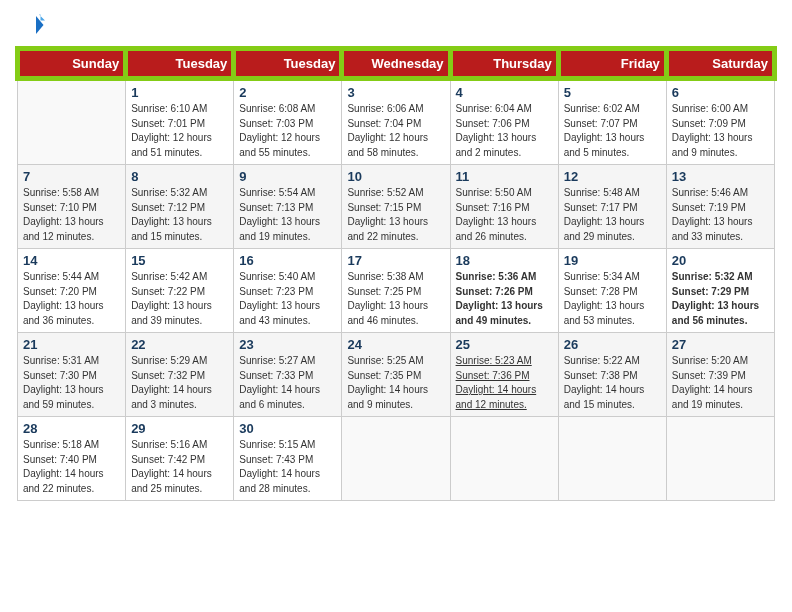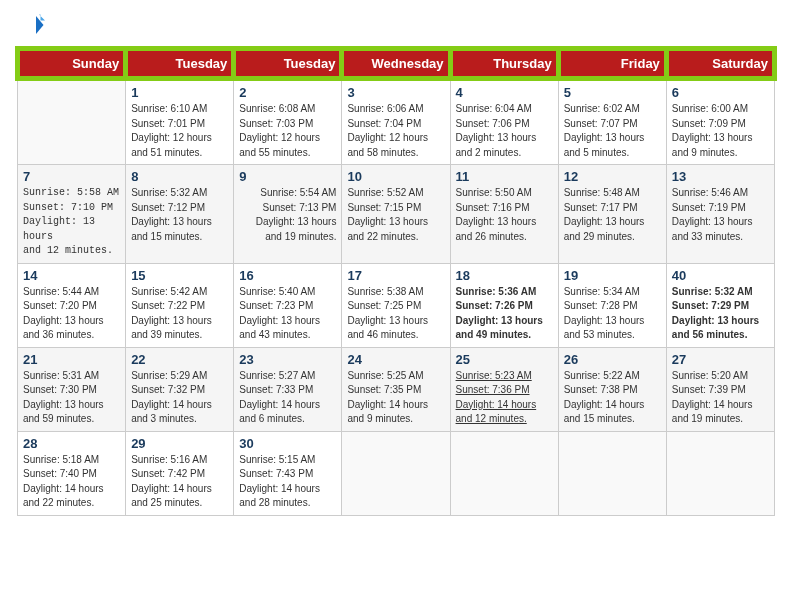--- a/index.html
+++ b/index.html
@@ -166,35 +166,35 @@
           <span class="day-num">6</span>
           <div class="day-info" style="white-space: pre-line;">Sunrise: 6:00 AM
 Sunset: 7:09 PM
 Daylight: 13 hours
 and 9 minutes.</div>
         </td>
       </tr>
       <tr>
         <td>
           <span class="day-num">7</span>
-          <div class="day-info" style="white-space: pre-line; font-family: Liberation Mono, monospace;">Sunrise: 5:58 AM
+          <div class="day-info" style="white-space: pre-line;">Sunrise: 5:58 AM
 Sunset: 7:10 PM
 Daylight: 13 hours
 and 12 minutes.</div>
         </td>
         <td>
           <span class="day-num">8</span>
           <div class="day-info" style="white-space: pre-line;">Sunrise: 5:32 AM
 Sunset: 7:12 PM
 Daylight: 13 hours
 and 15 minutes.</div>
         </td>
         <td>
           <span class="day-num">9</span>
-          <div class="day-info" style="white-space: pre-line; text-align: right;">Sunrise: 5:54 AM
+          <div class="day-info" style="white-space: pre-line;">Sunrise: 5:54 AM
 Sunset: 7:13 PM
 Daylight: 13 hours
 and 19 minutes.</div>
         </td>
         <td>
           <span class="day-num">10</span>
           <div class="day-info" style="white-space: pre-line;">Sunrise: 5:52 AM
 Sunset: 7:15 PM
 Daylight: 13 hours
 and 22 minutes.</div>
@@ -258,21 +258,21 @@
 and 49 minutes.</div>
         </td>
         <td>
           <span class="day-num">19</span>
           <div class="day-info" style="white-space: pre-line;">Sunrise: 5:34 AM
 Sunset: 7:28 PM
 Daylight: 13 hours
 and 53 minutes.</div>
         </td>
         <td>
-          <span class="day-num">40</span>
+          <span class="day-num">20</span>
           <div class="day-info" style="white-space: pre-line; font-weight: bold;">Sunrise: 5:32 AM
 Sunset: 7:29 PM
 Daylight: 13 hours
 and 56 minutes.</div>
         </td>
       </tr>
       <tr>
         <td>
           <span class="day-num">21</span>
           <div class="day-info" style="white-space: pre-line;">Sunrise: 5:31 AM

